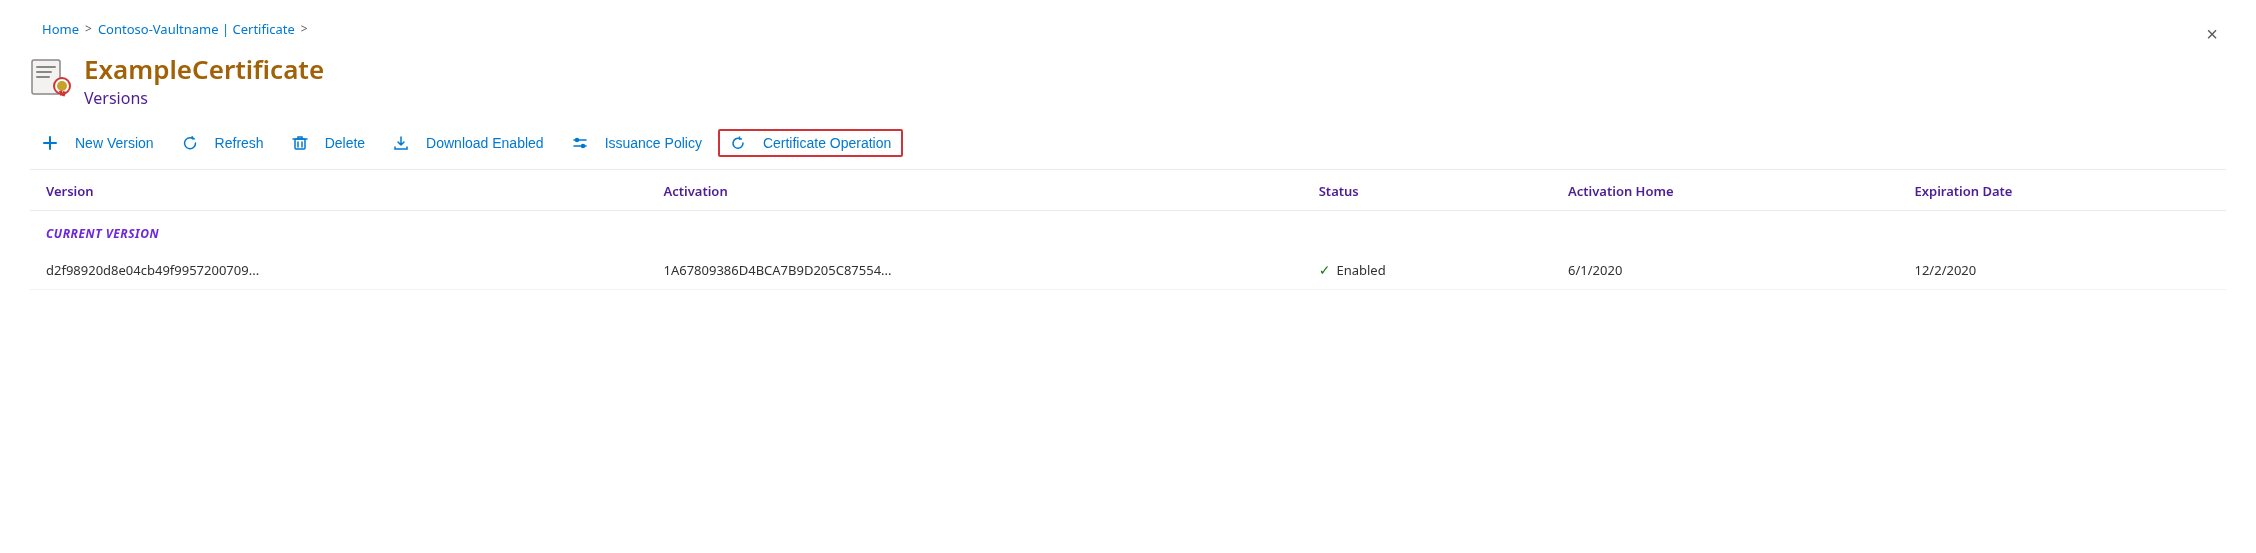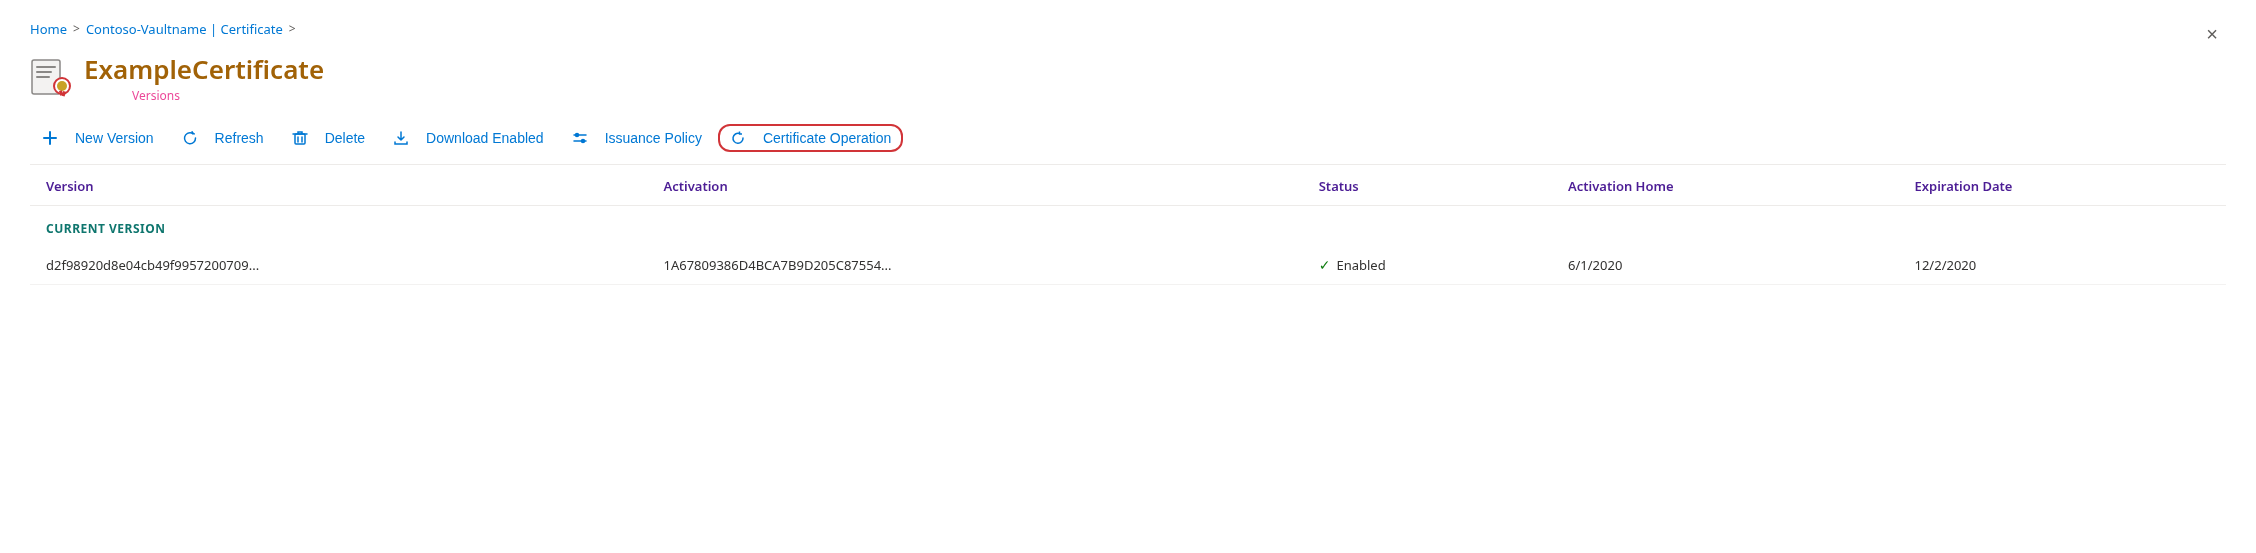--- a/index.html
+++ b/index.html
@@ -16,20 +16,21 @@
       position: relative;
       padding: 20px 30px;
     }
     
     .breadcrumb {
       display: flex;
       align-items: flex-start;
       gap: 6px;
       margin-bottom: 16px;
       font-size: 13px;
+      margin-left: 12px;
     }
     .breadcrumb a {
       color: #0078d4;
       text-decoration: none;
     }
     .breadcrumb-sep {
       color: #605e5c;
       font-size: 12px;
     }
     
@@ -45,24 +46,23 @@
       flex-shrink: 0;
       margin-top: 2px;
     }
     .header-text h1 {
       font-size: 26px;
       font-weight: 600;
       color: #a16207;
       line-height: 1.2;
     }
     .header-text .subtitle {
-      font-size: 12px;
-      color: #ec4899;
+      font-size: 16px;
+      color: #4c1d95;
       margin-top: 2px;
-      margin-left: 48px;
     }
     
     .close-btn {
       position: absolute;
       top: 20px;
       right: 30px;
       font-size: 20px;
       color: #605e5c;
       cursor: pointer;
       background: none;
@@ -93,21 +93,21 @@
       white-space: nowrap;
     }
     .toolbar-btn .icon {
       font-size: 16px;
       display: flex;
       align-items: center;
     }
     
     .toolbar-btn.highlighted {
       border: 2px solid #d13438;
-      border-radius: 12px;
+      border-radius: 2px;
       padding: 4px 10px;
     }
     
     .table-container {
       margin-top: 0;
     }
     .data-table {
       width: 100%;
       border-collapse: collapse;
     }
@@ -122,25 +122,26 @@
       padding: 12px 16px 10px 16px;
     }
     .data-table td {
       padding: 10px 16px;
       font-size: 13px;
       color: #323130;
     }
     .section-header td {
       font-weight: 700;
       font-size: 12px;
-      color: #0f766e;
+      color: #6d28d9;
       text-transform: uppercase;
       padding-top: 14px;
       padding-bottom: 8px;
       letter-spacing: 0.5px;
+      font-style: italic;
     }
     .data-row td {
       border-bottom: 1px solid #f3f2f1;
     }
     .status-cell {
       display: flex;
       align-items: center;
       gap: 6px;
     }
     .check-icon {

